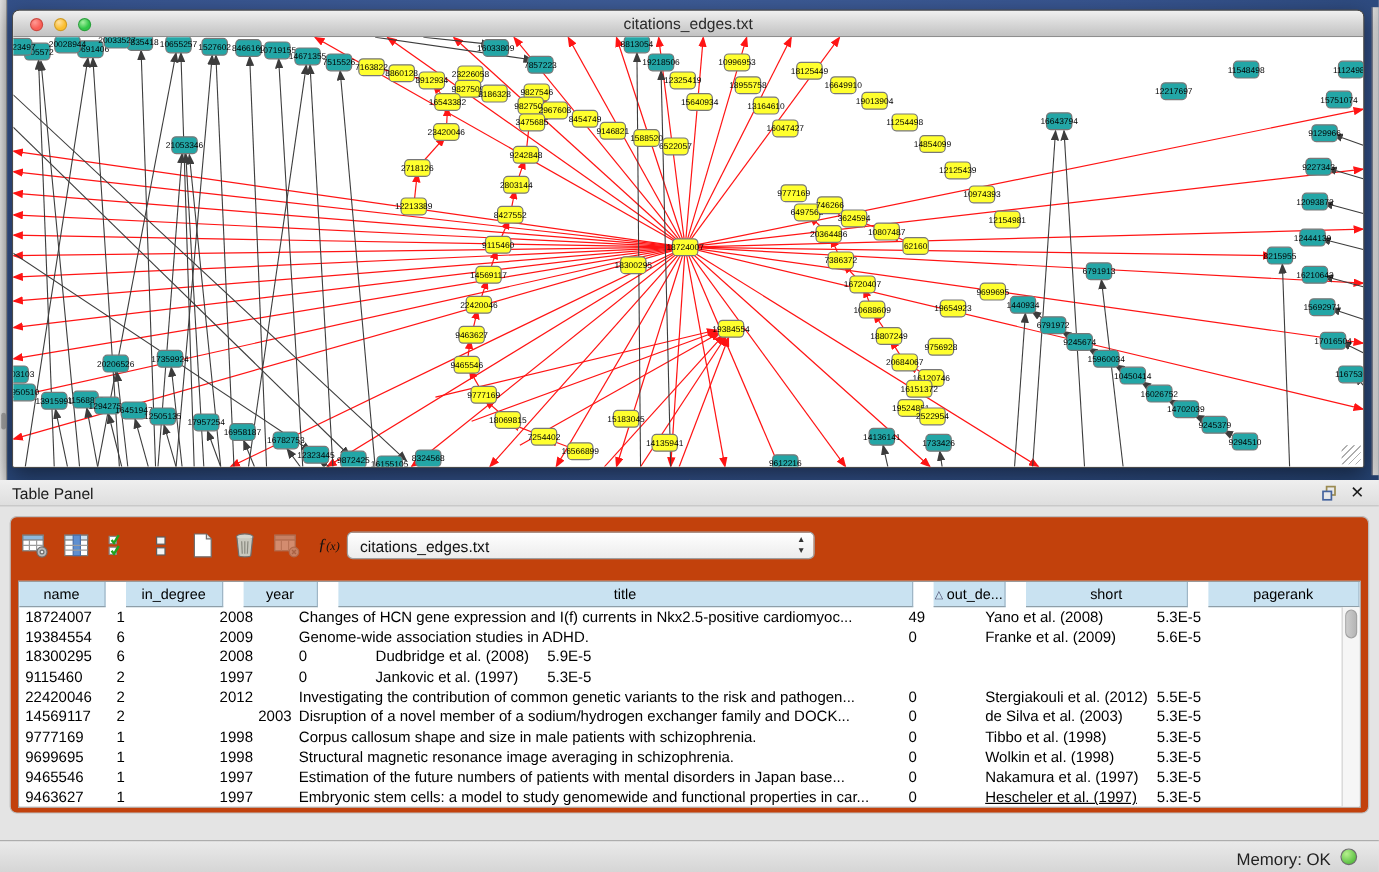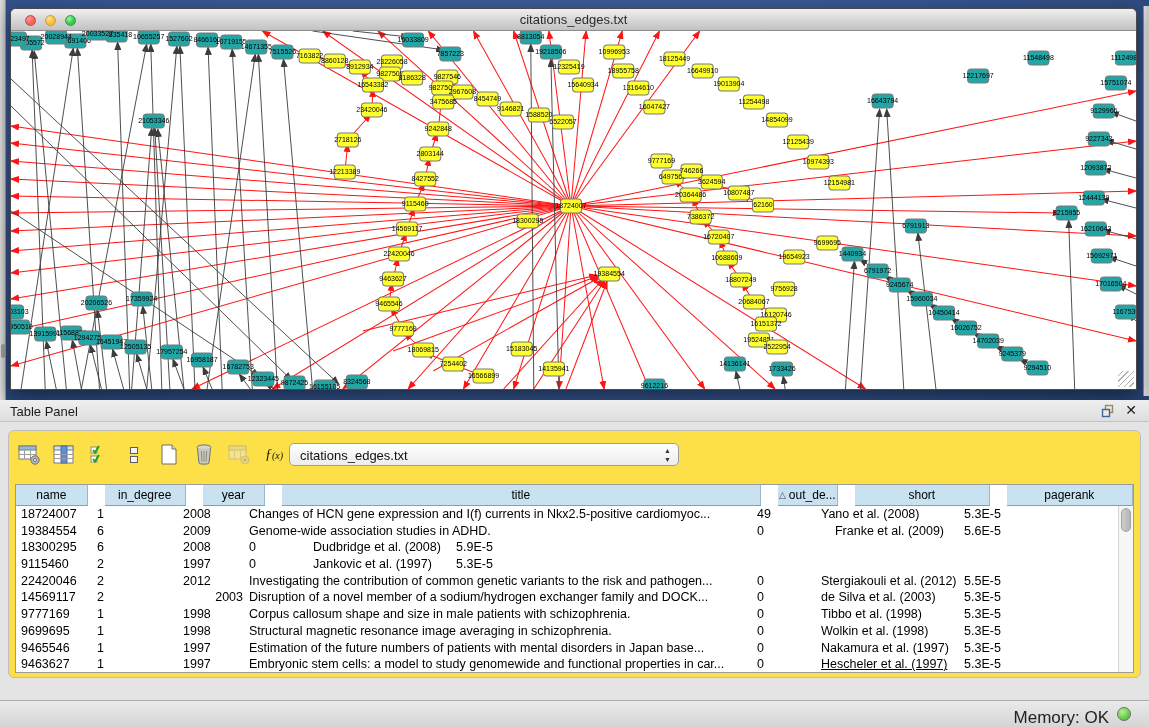--- a/index.html
+++ b/index.html
@@ -37,21 +37,21 @@
 
   
   #table-panel { left:0; top:400px; width:1149px; height:300px; background:#E4E4E4; }
   #panel-header { position:absolute; left:0; top:0; width:100%; height:22px;
     background:linear-gradient(180deg,#efefef,#dedede); border-bottom:1px solid #c3c3c3; }
   #panel-title { position:absolute; left:10px; top:4px; font-size:13px; color:#1c1c1c; }
   #float-icon { position:absolute; right:34px; top:4px; width:14px; height:14px; }
   #close-icon { position:absolute; right:12px; top:2px; font-size:14px; font-weight:bold; color:#1a1a1a; cursor:default; }
 
   #panel-body { position:absolute; left:8px; top:30px; width:1133px; height:248px;
-    background:#fde047; border:1px solid #bdbdbd; border-radius:6px; }
+    background:#c2410c; border:1px solid #bdbdbd; border-radius:6px; }
 
   #tbl-toolbar { position:absolute; left:8px; top:10px; height:28px; display:flex; align-items:center; gap:11px; }
   .tb-btn { width:24px; height:24px; display:flex; align-items:center; justify-content:center; }
   .tb-btn svg { display:block; }
   #fn-icon { font-size:14px; font-style:italic; color:#111; font-family:"Liberation Serif","DejaVu Serif",serif; }
 
   #table-select { position:absolute; left:280px; top:12px; width:390px; height:23px;
     border:1px solid #9f9f9f; border-radius:5px;
     background:linear-gradient(180deg,#ffffff,#ececec); box-shadow:inset 0 1px 0 #fff;
     font-size:13px; color:#111; }
@@ -80,21 +80,21 @@
     box-shadow:0 1px 0 rgba(255,255,255,.7); height:21px; }
   .seg-btn { padding:0 14px; font-size:12.5px; line-height:20px; color:#111;
     background:linear-gradient(180deg,#fdfdfd,#ededed); border-right:1px solid #ababab; }
   .seg-btn:last-child { border-right:none; }
   .seg-btn.sel { background:linear-gradient(180deg,#8c8c8c,#6f6f6f); color:#f4f4f4;
     box-shadow:inset 0 1px 3px rgba(0,0,0,.4); }
 
   
   #statusbar { left:0; top:700px; width:1149px; height:27px;
     background:linear-gradient(180deg,#eaeaea,#d5d5d5); border-top:1px solid #adadad; }
-  #mem-label { position:absolute; right:40px; top:7px; font-size:17px; color:#222; }
+  #mem-label { position:absolute; right:40px; top:7px; font-size:14px; color:#222; }
   #mem-dot { position:absolute; right:18px; top:6px; width:14px; height:14px; border-radius:50%;
     background:radial-gradient(circle at 35% 30%, #b7f08e, #64c64a 65%, #4aa838); border:1px solid #6d6d6d; }
 </style>
 </head>
 <body>
 
 <div id="desktop" class="abs">
   <div id="left-sliver" class="abs">
       <div class="grip"></div>
     </div>
@@ -890,21 +890,21 @@
             <div class="td" style="width: 64px;">49</div>
             <div class="td" style="width: 143px;">Yano et al. (2008)</div>
             <div class="td" style="width: 134px;">5.3E-5</div>
           </div>
           <div class="tr">
             <div class="td" style="width: 76px;">19384554</div>
             <div class="td" style="width: 86px;">6</div>
             <div class="td" style="width: 66px;">2009</div>
             <div class="td" style="width: 508px;">Genome-wide association studies in ADHD.</div>
             <div class="td" style="width: 64px;">0</div>
-            <div class="td" style="width: 143px; text-align: center;">Franke et al. (2009)</div>
+            <div class="td" style="width: 143px;">Franke et al. (2009)</div>
             <div class="td" style="width: 134px;">5.6E-5</div>
           </div>
           <div class="tr">
             <div class="td" style="width: 76px;">18300295</div>
             <div class="td" style="width: 86px;">6</div>
             <div class="td" style="width: 66px;">2008</div>
             <div class="td" style="width: 64px;">0</div>
             <div class="td" style="width: 143px;">Dudbridge et al. (2008)</div>
             <div class="td" style="width: 134px;">5.9E-5</div>
           </div>

